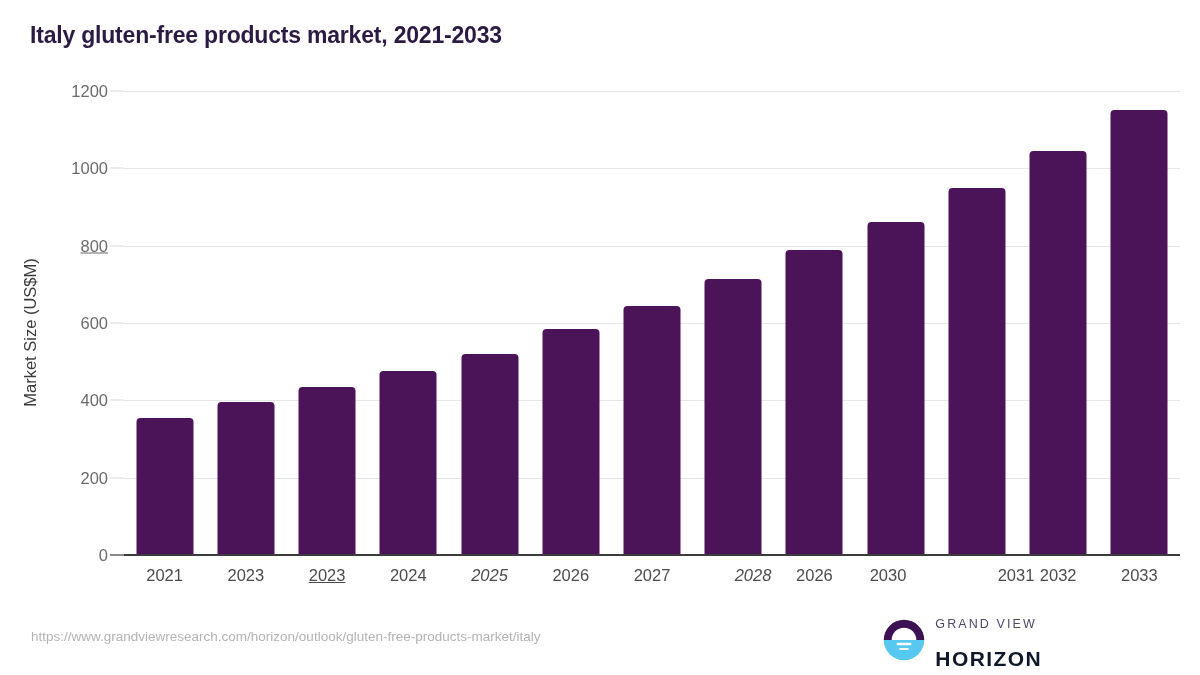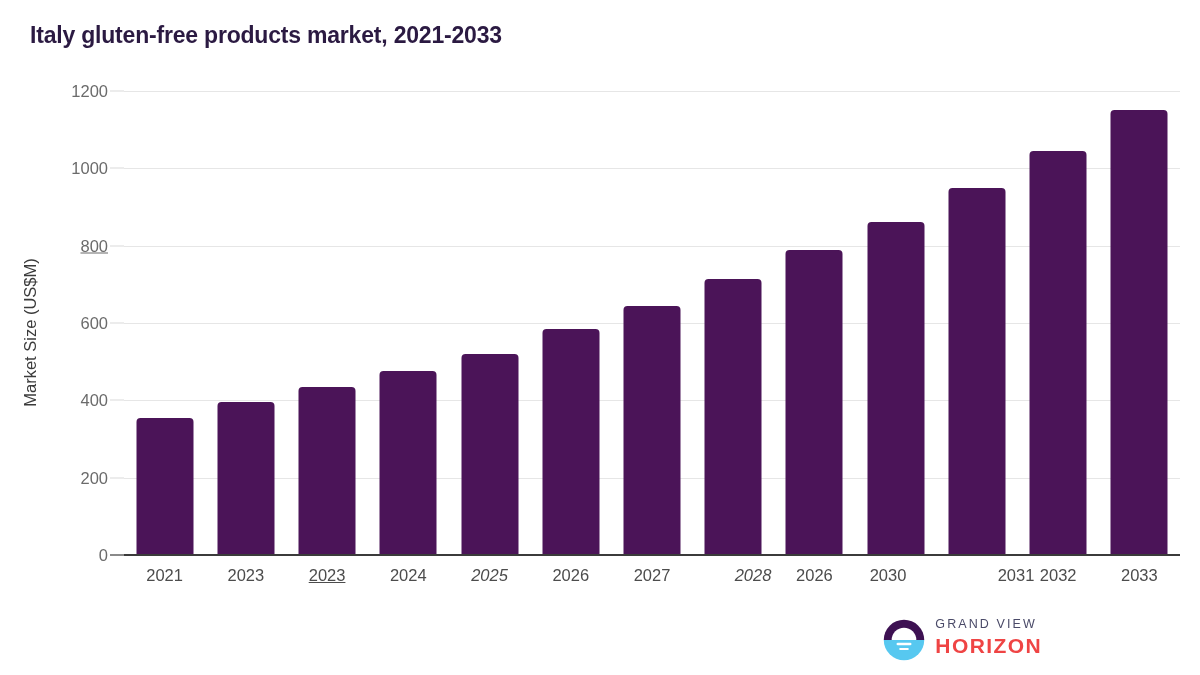--- a/index.html
+++ b/index.html
@@ -122,23 +122,23 @@
   .brand-text { display: flex; flex-direction: column; line-height: 1; }
   .brand-top {
     font-size: 12.5px;
     letter-spacing: 2.1px;
     color: #4a4a68;
     font-weight: normal;
   }
   .brand-bottom {
     font-size: 21px;
     letter-spacing: 1.4px;
-    color: #ef4444;
+    color: #0f172a;
     font-weight: bold;
-    margin-top: 4px;
+    margin-top: 17px;
   }
 </style>
 </head>
 <body>
 
 <div id="page">
 
   <div class="chart-title">Italy gluten-free products market, 2021-2033</div>
 
   <div class="plot-area">
@@ -218,20 +218,21 @@
       <div class="x-ticklabel" style="left: 446.769px;">2026</div>
       <div class="x-ticklabel" style="left: 528px;">2027</div>
       <div class="x-ticklabel" style="left: 629px; font-style: italic;">2028</div>
       <div class="x-ticklabel" style="left: 690.462px;">2026</div>
       <div class="x-ticklabel" style="left: 764px;">2030</div>
       <div class="x-ticklabel" style="left: 892px;">2031</div>
       <div class="x-ticklabel" style="left: 934.154px;">2032</div>
       <div class="x-ticklabel" style="left: 1015.38px;">2033</div>
     </div>
 
+  <div class="source-url">https://www.grandviewresearch.com/horizon/outlook/gluten-free-products-market/italy</div>
 
   <div class="brand-logo">
     <svg class="brand-mark" viewBox="0 0 100 100">
       <defs>
         <clipPath id="circClip">
             <circle cx="50" cy="50" r="46"></circle>
           </clipPath>
       </defs>
       <g clip-path="url(#circClip)">
         <rect x="0" y="0" width="100" height="50" fill="#3d1152"></rect>

